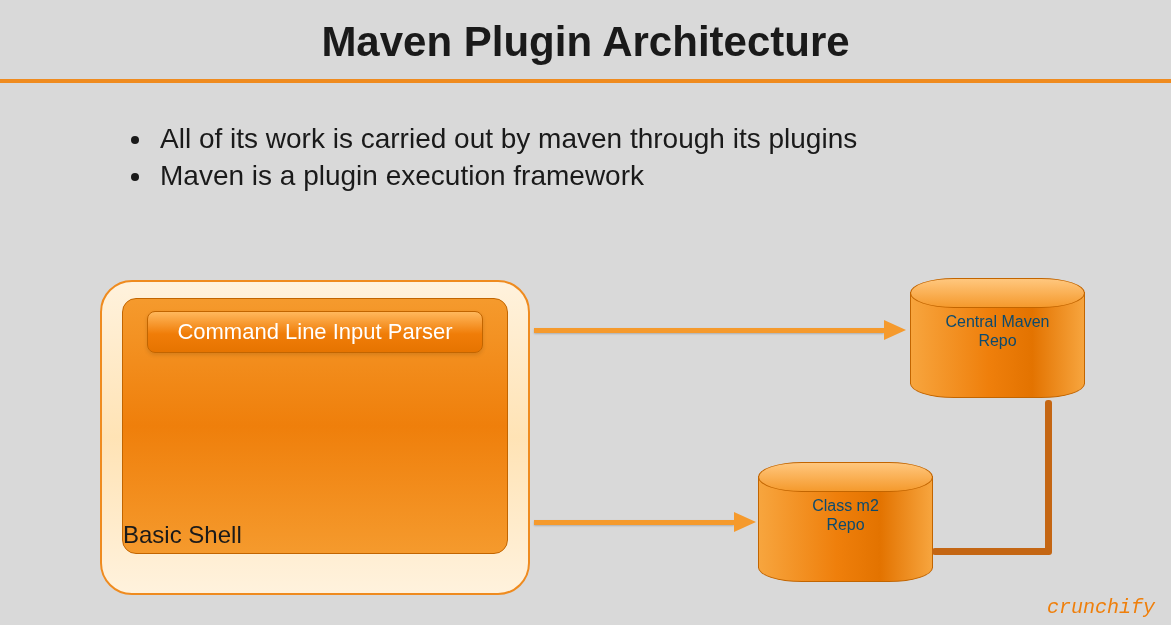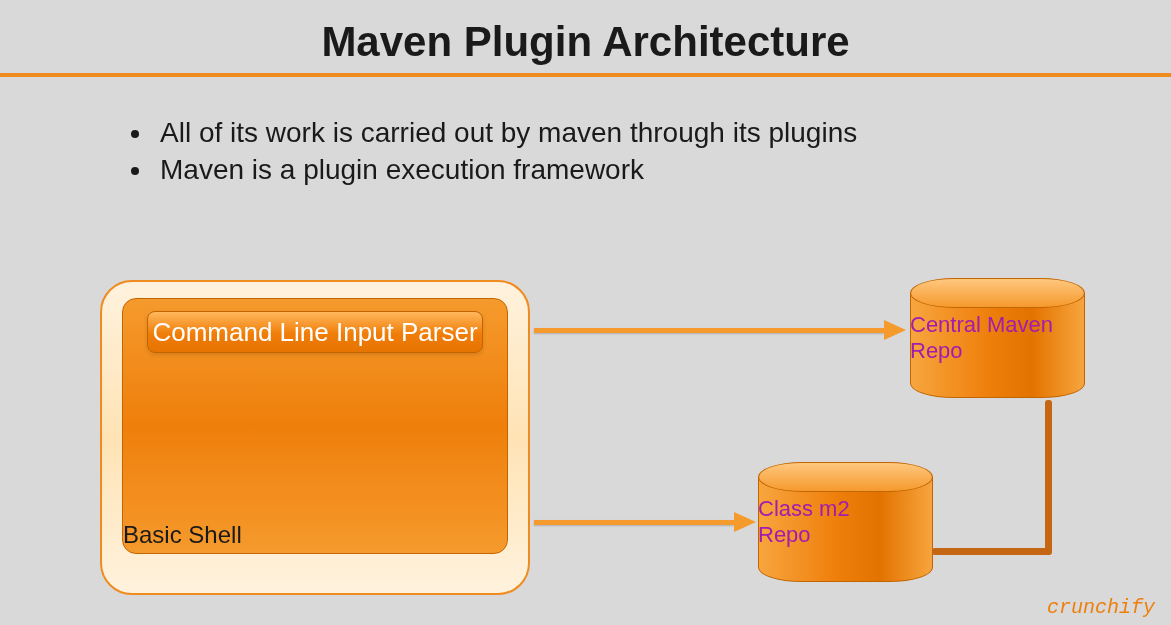--- a/index.html
+++ b/index.html
@@ -15,21 +15,21 @@
     position: relative;
     width: 1171px;
     height: 625px;
   }
   .title {
     text-align: center;
     font-size: 42px;
     font-weight: bold;
     color: #1a1a1a;
     padding-top: 18px;
-    padding-bottom: 7px;
+    padding-bottom: 13px;
   }
   .hr {
     height: 4px;
     background: #ef8b1f;
     width: 100%;
   }
   .bullets {
     margin-top: 38px;
     margin-left: 110px;
     font-size: 28px;
@@ -94,21 +94,21 @@
     top: 12px;
   }
   .comp {
     height: 40px;
     line-height: 40px;
     margin-bottom: 12px;
     background: linear-gradient(#ffb85d, #f07d08 55%, #e67400);
     border: 1px solid #c26500;
     border-radius: 8px;
     color: #ffffff;
-    font-size: 26px;
+    font-size: 22px;
     text-align: center;
     box-shadow: 0 2px 4px rgba(0,0,0,.12);
   }
 
   
   .cyl {
     position: absolute;
     width: 175px;
     height: 120px;
   }
@@ -137,22 +137,23 @@
   .cyl .bot {
     bottom: 0;
     background: linear-gradient(90deg, #f7a53e 0%, #ef7f0b 45%, #e37300 70%, #f7a53e 100%);
     border-top: none;
   }
   .cyl .txt {
     position: absolute;
     top: 34px;
     left: 0;
     right: 0;
-    font-size: 22px;
-    color: #a21caf;
+    text-align: center;
+    font-size: 16px;
+    color: #0c4a6e;
     line-height: 1.2;
   }
   .cyl-central { left: 910px; top: 278px; }
   .cyl-local   { left: 758px; top: 462px; }
 
   
   .arrow-line {
     position: absolute;
     height: 5px;
     background: #f59a2d;

